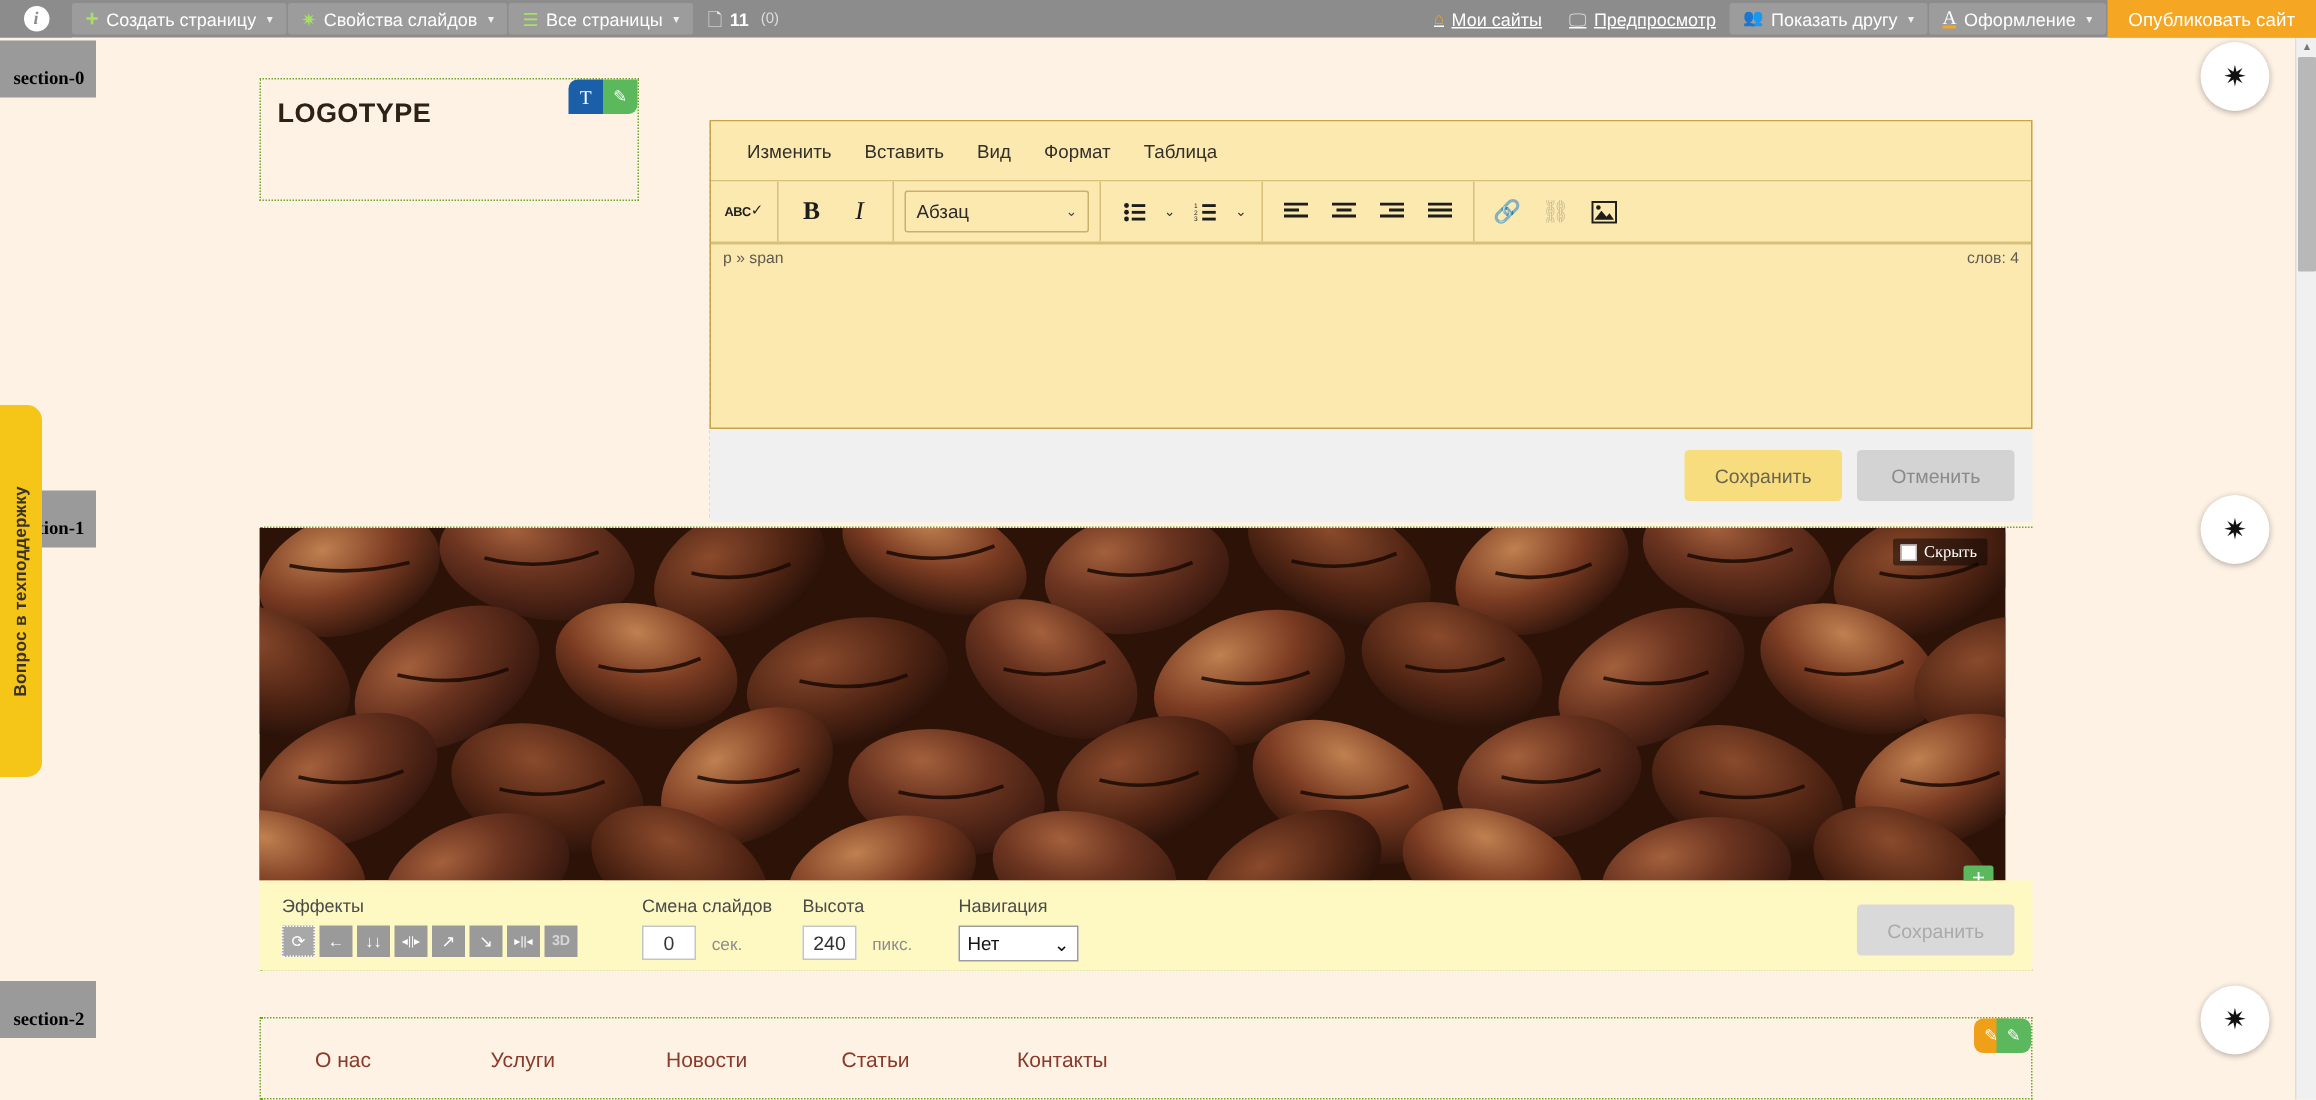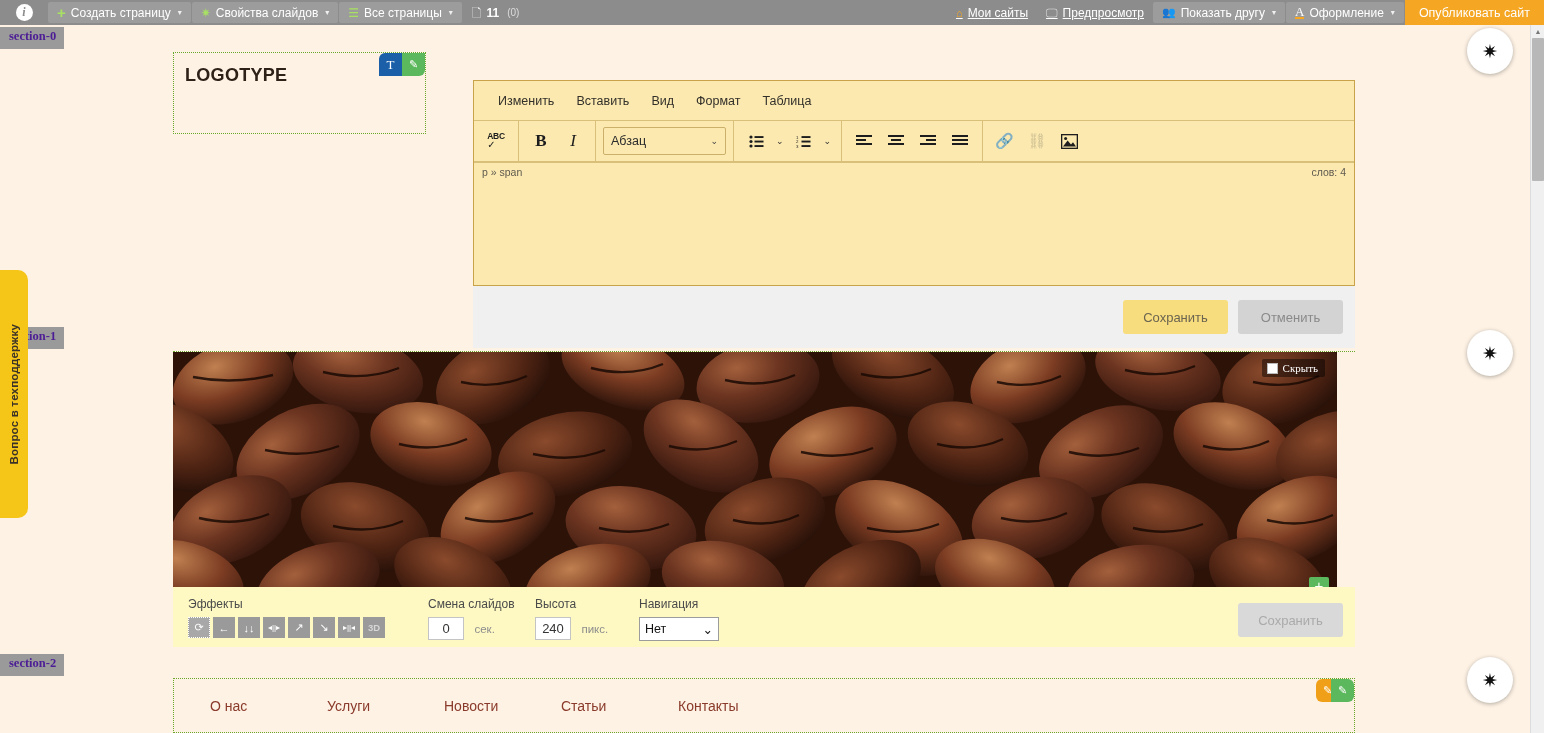--- a/index.html
+++ b/index.html
@@ -65,24 +65,24 @@
   
   .canvas {
     position: absolute; top: 25px; left: 0;
     width: 1530px; height: 708px;
     background: #fdf2e4;
   }
 
   
   .sec-tab {
     position: absolute; left: 0;
-    background: #9a9a9a; color: #4c1d95;
+    background: #9a9a9a; color: #000000;
     font-family: "Liberation Serif", serif;
     font-weight: bold; font-size: 12.5px;
-    padding: 2px 8px 5px 9px;
+    padding: 18px 8px 5px 9px;
     z-index: 20; white-space: nowrap;
   }
 
   
   .support-tab {
     position: absolute; left: 0; top: 245px;
     width: 28px; height: 248px;
     background: #f5c518;
     border-radius: 0 10px 10px 0;
     z-index: 40;
@@ -174,21 +174,21 @@
   .tgroup:last-child { border-right: none; }
   .tbtn {
     width: 30px; height: 30px;
     display: flex; align-items: center; justify-content: center;
     cursor: pointer; color: #1d1d1d; font-size: 15px;
     border-radius: 2px;
   }
   .tbtn.disabled { opacity: .25; cursor: default; }
   .tbtn b { font-family: "Liberation Serif", serif; font-size: 17px; }
   .tbtn i { font-family: "Liberation Serif", serif; font-size: 17px; }
-  .spellcheck-ico { display:flex; flex-direction:column; align-items:flex-start; line-height:1; }
+  .spellcheck-ico { display:flex; flex-direction:row; align-items:flex-start; line-height:1; }
   .spellcheck-ico .abc { font-size: 8.5px; font-weight: bold; letter-spacing:-.3px;}
   .spellcheck-ico .chk { font-size: 10px; margin-top:-1px;}
   .para-select {
     width: 123px; height: 28px;
     display: flex; align-items: center; justify-content: space-between;
     padding: 0 7px; background: #fbe9b0;
     border: 1px solid #cbb06a; border-radius: 2px;
     font-size: 12.5px; color: #2b2b2b; cursor: pointer;
   }
   .para-select .caret2 { font-size: 9px; color: #444; }

